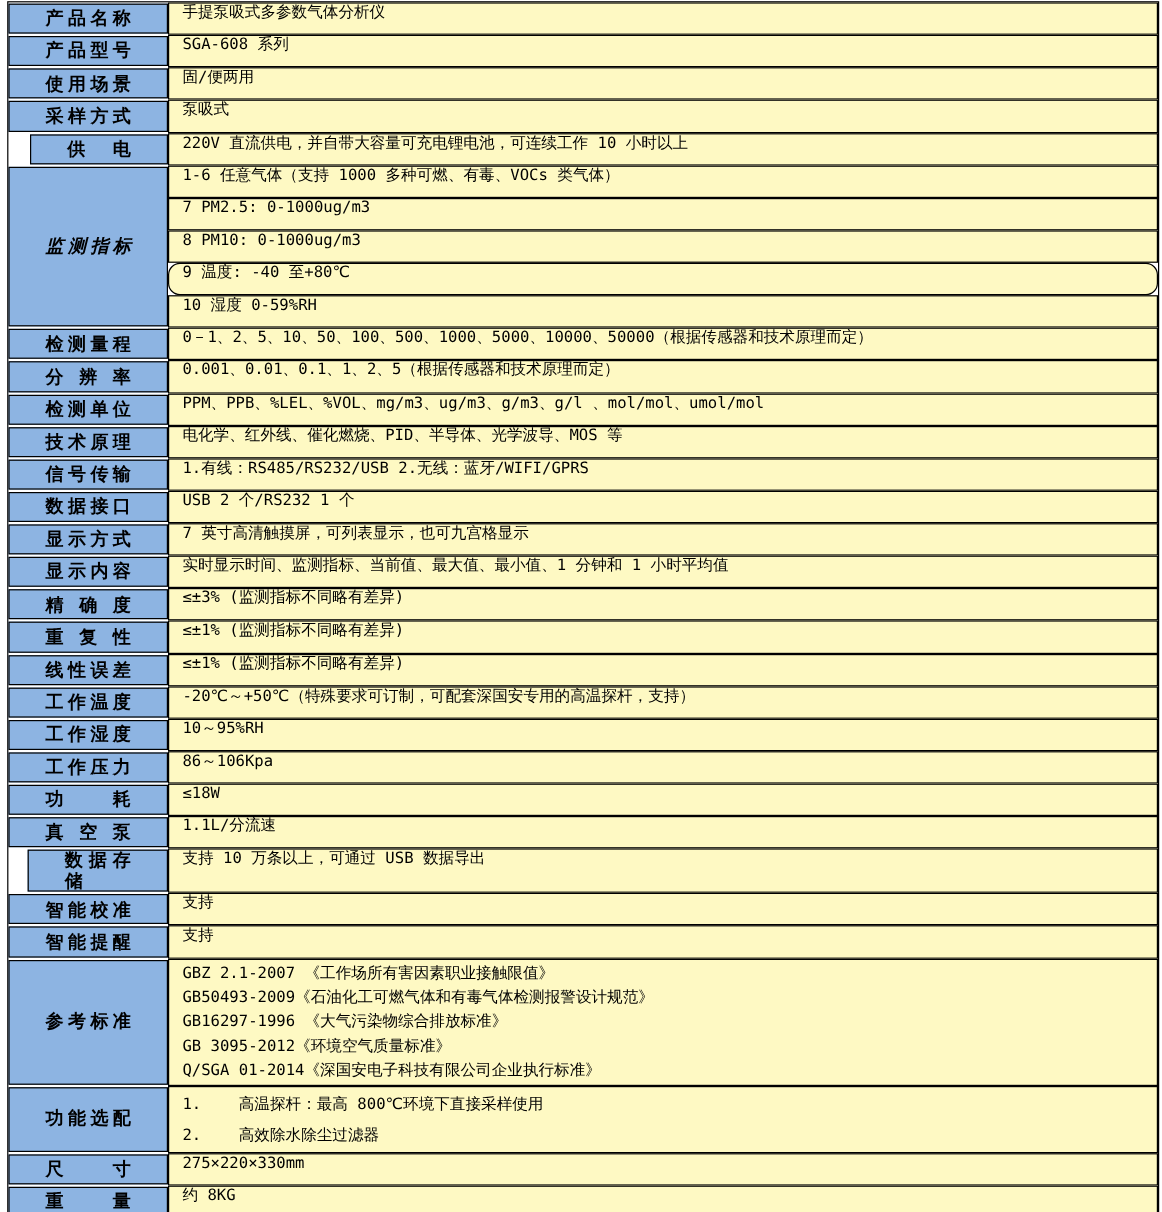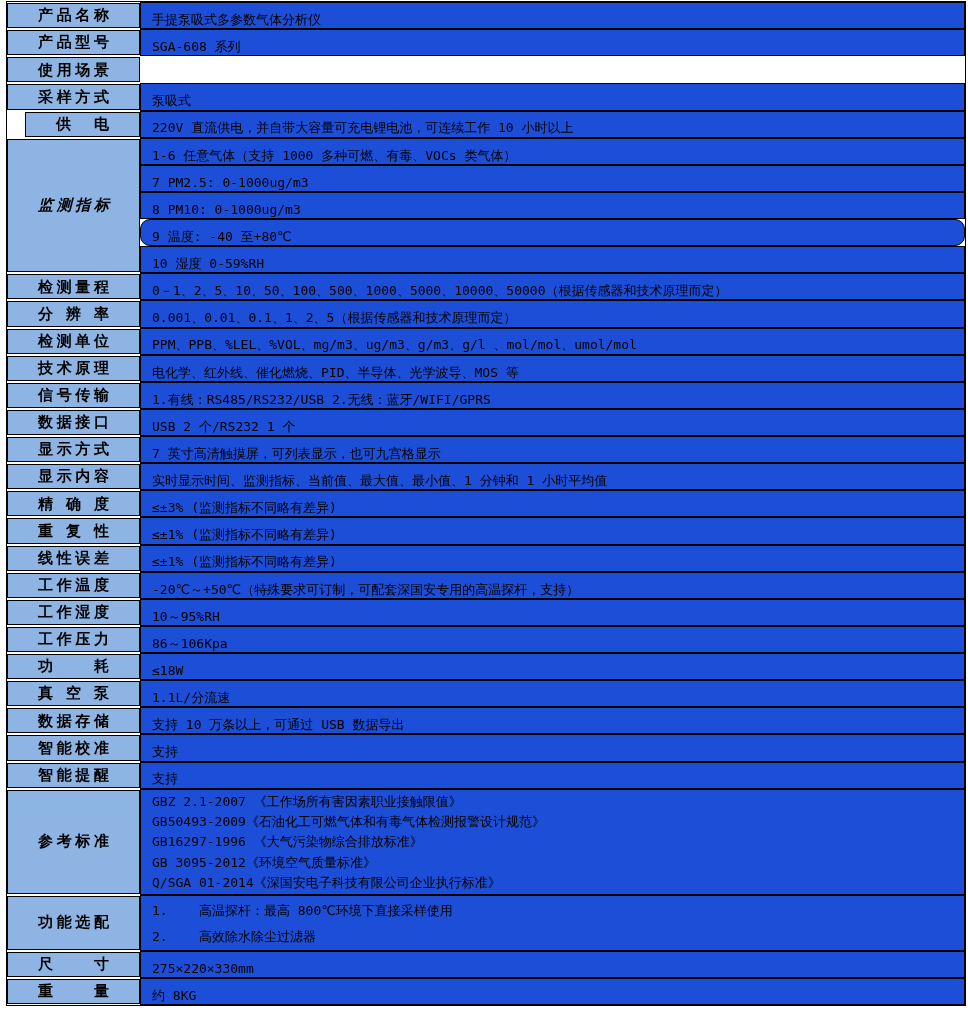--- a/index.html
+++ b/index.html
@@ -33,24 +33,24 @@
     box-sizing: border-box;
     font-weight: bold;
     font-size: 15px;
     color: #000;
     text-align: justify;
     text-align-last: justify;
     line-height: 1.1;
   }
   .vcell {
     grid-column: 2;
-    background: #1d4ed8;
+    background: #fef9c3;
     border: 1px solid #000;
     display: flex;
-    align-items: flex-end;
+    align-items: flex-start;
     padding: 0 8px 0 11px;
     box-sizing: border-box;
     font-size: 13px;
     color: #000;
     font-family: "DejaVu Sans Mono", "DejaVu Sans", sans-serif;
   }
   .vcell .vtext { line-height: 1.25; }
   .vcell.vlines {
     display: block;
     padding-top: 2px;
@@ -72,20 +72,23 @@
       </div>
       <div class="lcell" style="grid-row: 2 / span 1;">
         <span class="ltext">产品型号</span>
       </div>
       <div class="vcell" style="grid-row: 2;">
         <span class="vtext">SGA-608 系列</span>
       </div>
       <div class="lcell" style="grid-row: 3 / span 1;">
         <span class="ltext">使用场景</span>
       </div>
+      <div class="vcell" style="grid-row: 3;">
+        <span class="vtext">固/便两用</span>
+      </div>
       <div class="lcell" style="grid-row: 4 / span 1;">
         <span class="ltext">采样方式</span>
       </div>
       <div class="vcell" style="grid-row: 4;">
         <span class="vtext">泵吸式</span>
       </div>
       <div class="lcell" style="grid-row: 5 / span 1; margin-left: 18px;">
         <span class="ltext">供电</span>
       </div>
       <div class="vcell" style="grid-row: 5;">
@@ -198,21 +201,21 @@
       </div>
       <div class="vcell" style="grid-row: 25;">
         <span class="vtext">≤18W</span>
       </div>
       <div class="lcell" style="grid-row: 26 / span 1;">
         <span class="ltext">真空泵</span>
       </div>
       <div class="vcell" style="grid-row: 26;">
         <span class="vtext">1.1L/分流速</span>
       </div>
-      <div class="lcell" style="grid-row: 27 / span 1;">
+      <div class="lcell" style="grid-row: 27 / span 1; margin-left: 16px;">
         <span class="ltext">数据存储</span>
       </div>
       <div class="vcell" style="grid-row: 27;">
         <span class="vtext">支持 10 万条以上，可通过 USB 数据导出</span>
       </div>
       <div class="lcell" style="grid-row: 28 / span 1;">
         <span class="ltext">智能校准</span>
       </div>
       <div class="vcell" style="grid-row: 28;">
         <span class="vtext">支持</span>

